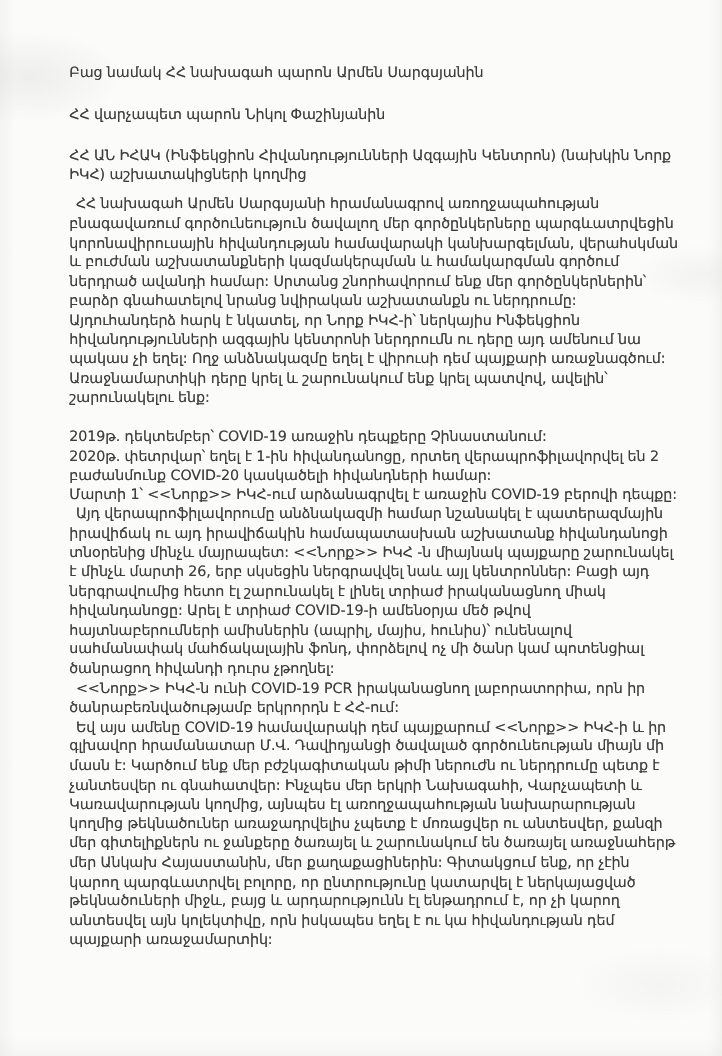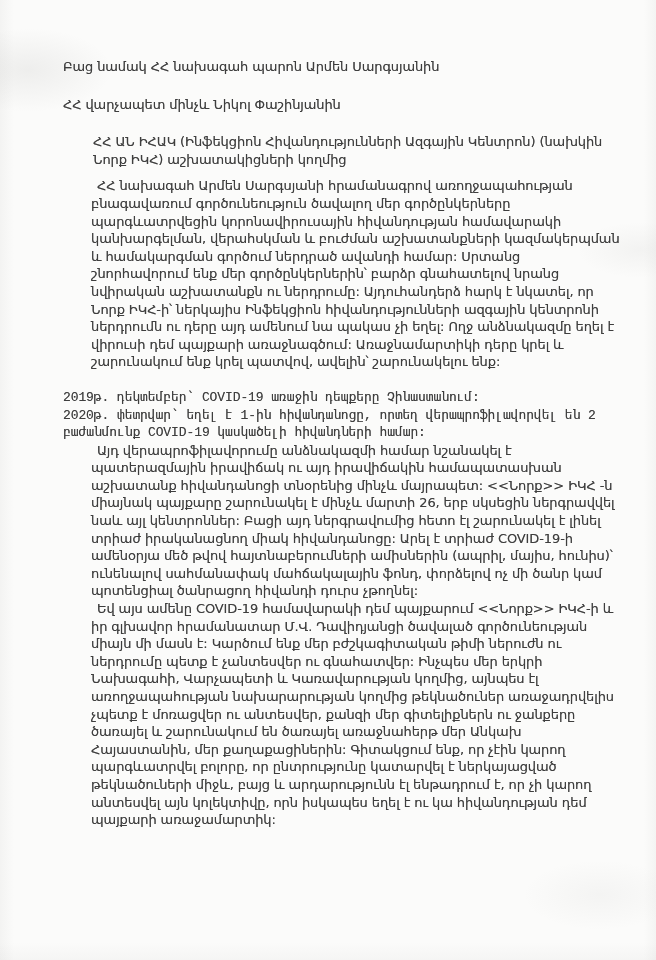--- a/index.html
+++ b/index.html
@@ -30,33 +30,35 @@
     width: 558px;
     font-family: "DejaVu Sans", "Liberation Sans", sans-serif;
     font-size: 13px;
     line-height: 17.6px;
     color: #3e3e3e;
     text-shadow: 0 0 0.5px rgba(62,62,62,0.55);
     letter-spacing: -0.1px;
   }
   .block { margin: 0; }
   .block.addressee { margin-bottom: 20px; }
-  .block.addressee-last { margin-bottom: 9px; margin-left: 30px; }
-  .block.para { text-indent: 6px; margin-left: 28px; }
+  .block.addressee-last { margin-bottom: 9px; }
+  .block.para { text-indent: 6px; }
   .block.gap-above { margin-top: 18px; }
-  .block.line { text-indent: 0; font-family: Liberation Mono, monospace; }
+  .block.line { text-indent: 0; }
 </style>
 </head>
 <body>
 
 <div class="page">
   <div class="text-column">
 
   <p class="block addressee">Բաց նամակ ՀՀ նախագահ պարոն Արմեն Սարգսյանին</p>
-      <p class="block addressee">ՀՀ վարչապետ մինչև Նիկոլ Փաշինյանին</p>
+      <p class="block addressee">ՀՀ վարչապետ պարոն Նիկոլ Փաշինյանին</p>
       <p class="block addressee-last">ՀՀ ԱՆ ԻՀԱԿ (Ինֆեկցիոն Հիվանդությունների Ազգային Կենտրոն) (նախկին Նորք ԻԿՀ) աշխատակիցների կողմից</p>
       <p class="block para">ՀՀ նախագահ Արմեն Սարգսյանի հրամանագրով առողջապահության բնագավառում գործունեություն ծավալող մեր գործընկերները պարգևատրվեցին կորոնավիրուսային հիվանդության համավարակի կանխարգելման, վերահսկման և բուժման աշխատանքների կազմակերպման և համակարգման գործում ներդրած ավանդի համար: Սրտանց շնորհավորում ենք մեր գործընկերներին՝ բարձր գնահատելով նրանց նվիրական աշխատանքն ու ներդրումը: Այդուհանդերձ հարկ է նկատել, որ Նորք ԻԿՀ-ի՝ ներկայիս Ինֆեկցիոն հիվանդությունների ազգային կենտրոնի ներդրումն ու դերը այդ ամենում նա պակաս չի եղել: Ողջ անձնակազմը եղել է վիրուսի դեմ պայքարի առաջնագծում: Առաջնամարտիկի դերը կրել և շարունակում ենք կրել պատվով, ավելին՝ շարունակելու ենք:</p>
       <p class="block line gap-above">2019թ. դեկտեմբեր՝ COVID-19 առաջին դեպքերը Չինաստանում:</p>
-      <p class="block line">2020թ. փետրվար՝ եղել է 1-ին հիվանդանոցը, որտեղ վերապրոֆիլավորվել են 2 բաժանմունք COVID-19 կասկածելի հիվանդների համար:</p>
+      <p class="block line">2020թ. փետրվար՝ եղել է 1-ին հիվանդանոցը, որտեղ վերապրոֆիլավորվել են 2 բաժանմունք COVID-20 կասկածելի հիվանդների համար:</p>
+      <p class="block line">Մարտի 1՝ &lt;&lt;Նորք&gt;&gt; ԻԿՀ-ում արձանագրվել է առաջին COVID-19 բերովի դեպքը:</p>
       <p class="block para">Այդ վերապրոֆիլավորումը անձնակազմի համար նշանակել է պատերազմային իրավիճակ ու այդ իրավիճակին համապատասխան աշխատանք հիվանդանոցի տնօրենից մինչև մայրապետ: &lt;&lt;Նորք&gt;&gt; ԻԿՀ -ն միայնակ պայքարը շարունակել է մինչև մարտի 26, երբ սկսեցին ներգրավվել նաև այլ կենտրոններ: Բացի այդ ներգրավումից հետո էլ շարունակել է լինել տրիաժ իրականացնող միակ հիվանդանոցը: Արել է տրիաժ COVID-19-ի ամենօրյա մեծ թվով հայտնաբերումների ամիսներին (ապրիլ, մայիս, հունիս)՝ ունենալով սահմանափակ մահճակալային ֆոնդ, փորձելով ոչ մի ծանր կամ պոտենցիալ ծանրացող հիվանդի դուրս չթողնել:</p>
+      <p class="block para">&lt;&lt;Նորք&gt;&gt; ԻԿՀ-ն ունի COVID-19 PCR իրականացնող լաբորատորիա, որն իր ծանրաբեռնվածությամբ երկրորդն է ՀՀ-ում:</p>
       <p class="block para">Եվ այս ամենը COVID-19 համավարակի դեմ պայքարում &lt;&lt;Նորք&gt;&gt; ԻԿՀ-ի և իր գլխավոր հրամանատար Մ.Վ. Դավիդյանցի ծավալած գործունեության միայն մի մասն է: Կարծում ենք մեր բժշկագիտական թիմի ներուժն ու ներդրումը պետք է չանտեսվեր ու գնահատվեր: Ինչպես մեր երկրի Նախագահի, Վարչապետի և Կառավարության կողմից, այնպես էլ առողջապահության նախարարության կողմից թեկնածուներ առաջադրվելիս չպետք է մոռացվեր ու անտեսվեր, քանզի մեր գիտելիքներն ու ջանքերը ծառայել և շարունակում են ծառայել առաջնահերթ մեր Անկախ Հայաստանին, մեր քաղաքացիներին: Գիտակցում ենք, որ չէին կարող պարգևատրվել բոլորը, որ ընտրությունը կատարվել է ներկայացված թեկնածուների միջև, բայց և արդարությունն էլ ենթադրում է, որ չի կարող անտեսվել այն կոլեկտիվը, որն իսկապես եղել է ու կա հիվանդության դեմ պայքարի առաջամարտիկ:</p>
     </div>
 </div>
 
 </body></html>

